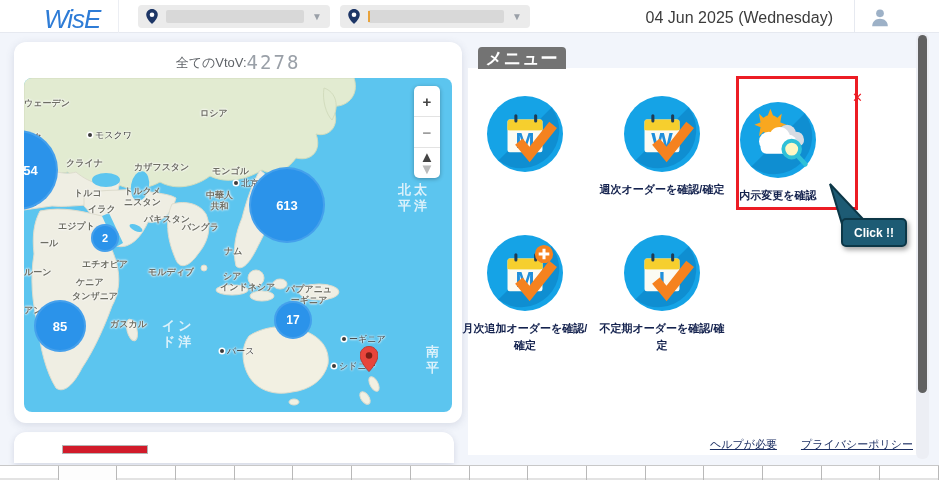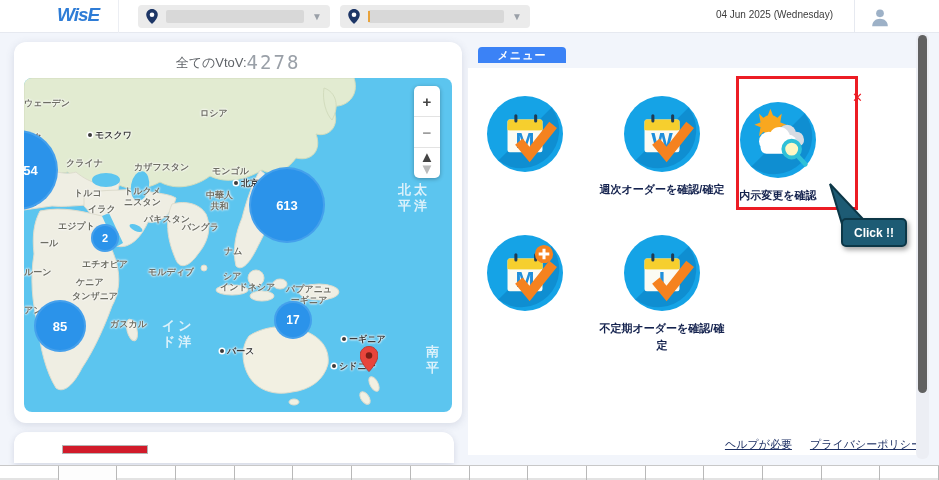--- a/index.html
+++ b/index.html
@@ -1,67 +1,67 @@
 <!DOCTYPE html>
 <html><head>
 <meta charset="utf-8">
 <style>
   * { margin:0; padding:0; box-sizing:border-box; }
   html,body { width:939px; height:480px; overflow:hidden; }
   body { font-family:"Liberation Sans","DejaVu Sans",sans-serif; background:#f2f5fb; position:relative; }
 
   
   .header { position:absolute; left:0; top:0; width:939px; height:33px; background:#fff; border-bottom:1px solid #e6e9f0; z-index:30; }
-  .logo { position:absolute; left:57px; top:4px; font-size:19px; font-weight:700; font-style:italic; color:#2e7cd6; letter-spacing:-1px; }
+  .logo { position:absolute; left:44px; top:4px; font-size:26px; font-weight:400; font-style:italic; color:#2e7cd6; letter-spacing:-1px; }
   .hdr-divider { position:absolute; left:118px; top:0; width:1px; height:33px; background:#eceef3; }
   .dropdown { position:absolute; top:5px; height:23px; background:#ebebeb; border-radius:4px; display:flex; align-items:center; padding:0 8px; cursor:pointer; }
   .dd1 { left:138px; width:192px; }
   .dd2 { left:340px; width:190px; }
   .redact { height:13px; background:#d8d8d8; border-radius:2px; flex:1; margin:0 8px; position:relative; }
   .redact .caret { position:absolute; left:0; top:1px; width:2px; height:11px; background:#e8a33d; }
   .chev { color:#9aa0a8; font-size:10px; }
-  .hdr-date { position:absolute; right:106px; top:9px; font-size:10px; color:#3c3c3c; }
+  .hdr-date { position:absolute; right:106px; top:9px; font-size:16px; color:#3c3c3c; }
   .vsep { position:absolute; right:84px; top:0; width:1px; height:33px; background:#e6e9f0; }
   .user-btn { position:absolute; right:48px; top:6px; width:22px; height:22px; cursor:pointer; }
 
   
   .map-card { position:absolute; left:14px; top:42px; width:448px; height:381px; background:#fff; border-radius:12px; box-shadow:0 2px 8px rgba(70,80,120,.16); z-index:5; }
   .map-title { position:absolute; left:0; top:9px; width:100%; text-align:center; font-size:13px; color:#5f6368; }
   .map-total { font-family:"DejaVu Sans Mono","Liberation Mono",monospace; font-size:19px; color:#9aa0a8; letter-spacing:2px; vertical-align:-2px; }
   .map { position:absolute; left:10px; top:36px; width:428px; height:334px; border-radius:8px; overflow:hidden; background:#5cc5ef; }
   .map svg.land { position:absolute; left:0; top:0; }
   .maplabel { position:absolute; font-size:9px; font-weight:bold; color:#6e6e64; white-space:pre-line; line-height:1.25;
               text-shadow:0 0 2px #fff,0 0 2px #fff,0 0 3px #fff; z-index:3; }
-  .maplabel.city { color:#3c3c3c; font-weight:bold; }
+  .maplabel.city { color:#3c3c3c; font-weight:normal; }
   .maplabel.city::before { content:""; display:inline-block; width:4px; height:4px; border-radius:50%; background:#3c3c3c; box-shadow:0 0 0 1.5px #fff; margin-right:3px; vertical-align:1px; }
   .maplabel.ocean { font-size:13px; color:rgba(225,243,251,.95); letter-spacing:3px; text-shadow:none; font-weight:bold; }
   .cluster { position:absolute; border-radius:50%; background:#2b93ea; color:#fff; font-weight:bold; display:flex; align-items:center; justify-content:center; z-index:6; cursor:pointer; box-shadow:inset 0 0 0 2px rgba(255,255,255,.12); }
   .marker { position:absolute; z-index:7; }
   .zoomctl { position:absolute; right:12px; top:8px; width:26px; height:92px; background:#fff; border-radius:5px; box-shadow:0 1px 4px rgba(0,0,0,.3); z-index:8; display:flex; flex-direction:column; }
   .zoomctl > div { flex:1; display:flex; align-items:center; justify-content:center; font-size:15px; font-weight:bold; color:#444; cursor:pointer; }
   .zoomctl .zmid { border-top:1px solid #e3e3e3; border-bottom:1px solid #e3e3e3; color:#9a9a9a; }
   .zslider { font-size:8px; color:#777; line-height:.8; flex-direction:column; }
 
   
   .mini-card { position:absolute; left:14px; top:432px; width:440px; height:31px; background:#fff; border-radius:12px 12px 0 0; box-shadow:0 2px 6px rgba(70,80,120,.18); z-index:4; }
   .redbar { position:absolute; left:48px; top:13px; width:86px; height:9px; background:#d11b2a; border:1px solid #b5b5b5; }
 
   
   .menu-panel { position:absolute; left:468px; top:68px; width:449px; height:387px; background:#fff; z-index:5; }
-  .menu-tab { position:absolute; left:478px; top:47px; width:88px; height:16px; background:#3b82f6; border-radius:4px 4px 0 0; color:#fff; font-size:11px; font-weight:bold; display:flex; align-items:center; justify-content:center; letter-spacing:1px; z-index:6; cursor:pointer; }
+  .menu-tab { position:absolute; left:478px; top:47px; width:88px; height:22px; background:#737373; border-radius:4px 4px 0 0; color:#fff; font-size:17px; font-weight:bold; display:flex; align-items:center; justify-content:center; letter-spacing:1px; z-index:6; cursor:pointer; }
   .menu-item { position:absolute; width:132px; text-align:center; z-index:7; cursor:pointer; }
   .menu-item .bigicon { width:76px; height:76px; margin:0 auto; display:block; }
   .menu-item .mlabel { margin-top:9px; font-size:11px; font-weight:bold; color:#14224e; line-height:1.5; }
   .hl-rect { position:absolute; left:736px; top:76px; width:122px; height:134px; border:3px solid #ec1c24; z-index:9; pointer-events:none; }
   .hl-close { position:absolute; left:852px; top:90px; color:#ec1c24; font-size:13px; font-weight:bold; z-index:10; cursor:pointer; }
   .tooltip { position:absolute; left:841px; top:218px; width:66px; height:29px; background:#1d5b74; border:2px solid #0c3747; border-radius:5px; color:#fff; font-size:12px; font-weight:bold; display:flex; align-items:center; justify-content:center; z-index:11; box-shadow:2px 3px 5px rgba(0,0,0,.35); }
   .tooltip-pointer { position:absolute; left:812px; top:180px; z-index:11; }
 
   
-  .foot-links { position:absolute; right:17px; top:437px; display:flex; gap:18px; z-index:12; }
+  .foot-links { position:absolute; right:26px; top:437px; display:flex; gap:24px; z-index:12; }
   .foot-links a { font-size:11px; color:#1c2f63; text-decoration:underline; cursor:pointer; }
 
   
   .vscroll { position:absolute; left:916px; top:33px; width:13px; height:426px; background:#eceef4; border-radius:6px; z-index:20; }
   .vthumb { position:absolute; left:2px; top:2px; width:9px; height:358px; background:#616161; border-radius:5px; cursor:pointer; }
   .bottom-strip { position:absolute; left:0; top:465px; width:939px; height:15px; background:#fff; border-top:1px solid #c8c8c8; display:flex; z-index:25; }
   .bottom-strip .seg { flex:1; border-right:1px solid #b9b9b9; background:#fff; box-shadow:inset 0 -2px 0 #e3e3e3; cursor:pointer; }
   .bottom-strip .seg.active { box-shadow:none; background:#fdfdfd; }
 </style>
 </head>
@@ -280,20 +280,21 @@
     <rect x="27" y="31" width="46" height="43" rx="3" fill="#fbfbf3"></rect>
     <rect x="27" y="31" width="46" height="14" rx="3" fill="#f6cf2e"></rect>
     <rect x="27" y="39" width="46" height="6" fill="#f6cf2e"></rect>
     <rect x="36" y="24" width="4" height="11" rx="2" fill="#1d3b55"></rect>
     <rect x="62" y="24" width="4" height="11" rx="2" fill="#1d3b55"></rect>
     <text x="50" y="69" text-anchor="middle" font-size="30" font-weight="bold" fill="#1f8fdb">M</text>
     <path d="M42 60 L56 77 L87 38" stroke="#f5821f" stroke-width="13" fill="none"></path>
     <circle cx="75" cy="25" r="12" fill="#f5821f"></circle>
     <path d="M75 18 V32 M68 25 H82" stroke="#fff" stroke-width="4"></path>
   </svg>
+  <div class="mlabel">月次追加オーダーを確認/確定</div>
 </div>
 
 <div class="menu-item" style="left:596px;top:235px">
   <svg class="bigicon" viewBox="0 0 100 100">
     <circle cx="50" cy="50" r="50" fill="#15a3e6"></circle>
     <path d="M85,15 A50,50 0 0 1 15,85 L85,15 Z" fill="#0d83c6" opacity="0.65"></path>
     <rect x="27" y="31" width="46" height="43" rx="3" fill="#fbfbf3"></rect>
     <rect x="27" y="31" width="46" height="14" rx="3" fill="#f6cf2e"></rect>
     <rect x="27" y="39" width="46" height="6" fill="#f6cf2e"></rect>
     <rect x="36" y="24" width="4" height="11" rx="2" fill="#1d3b55"></rect>

